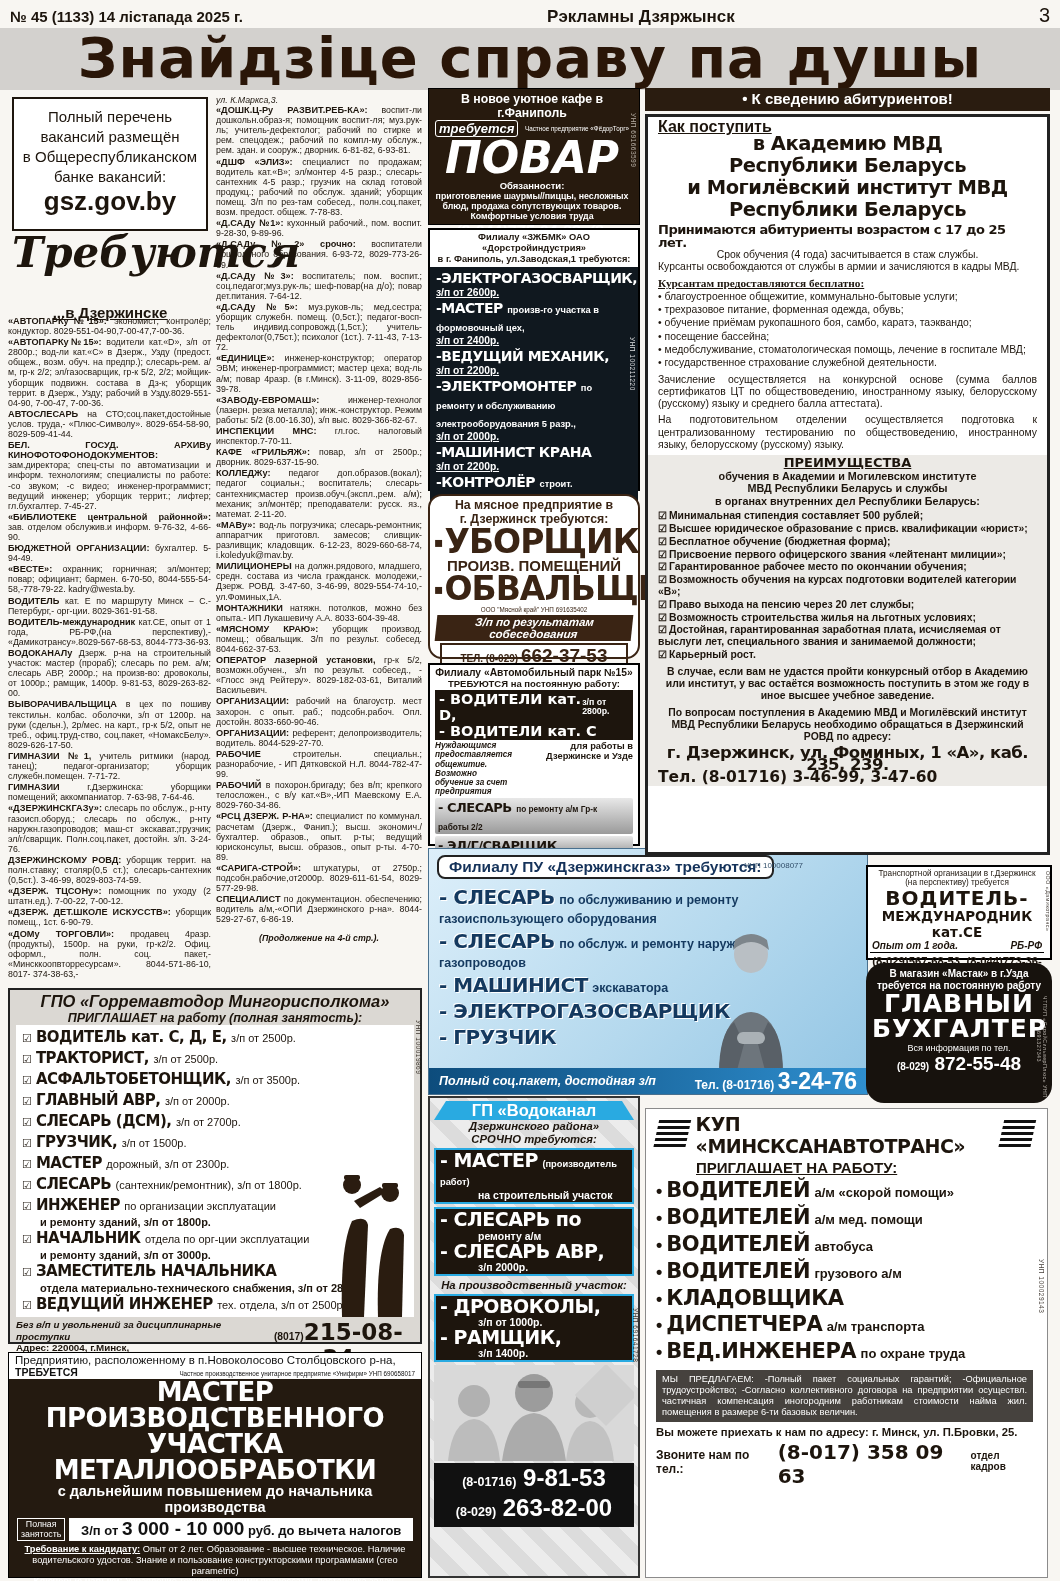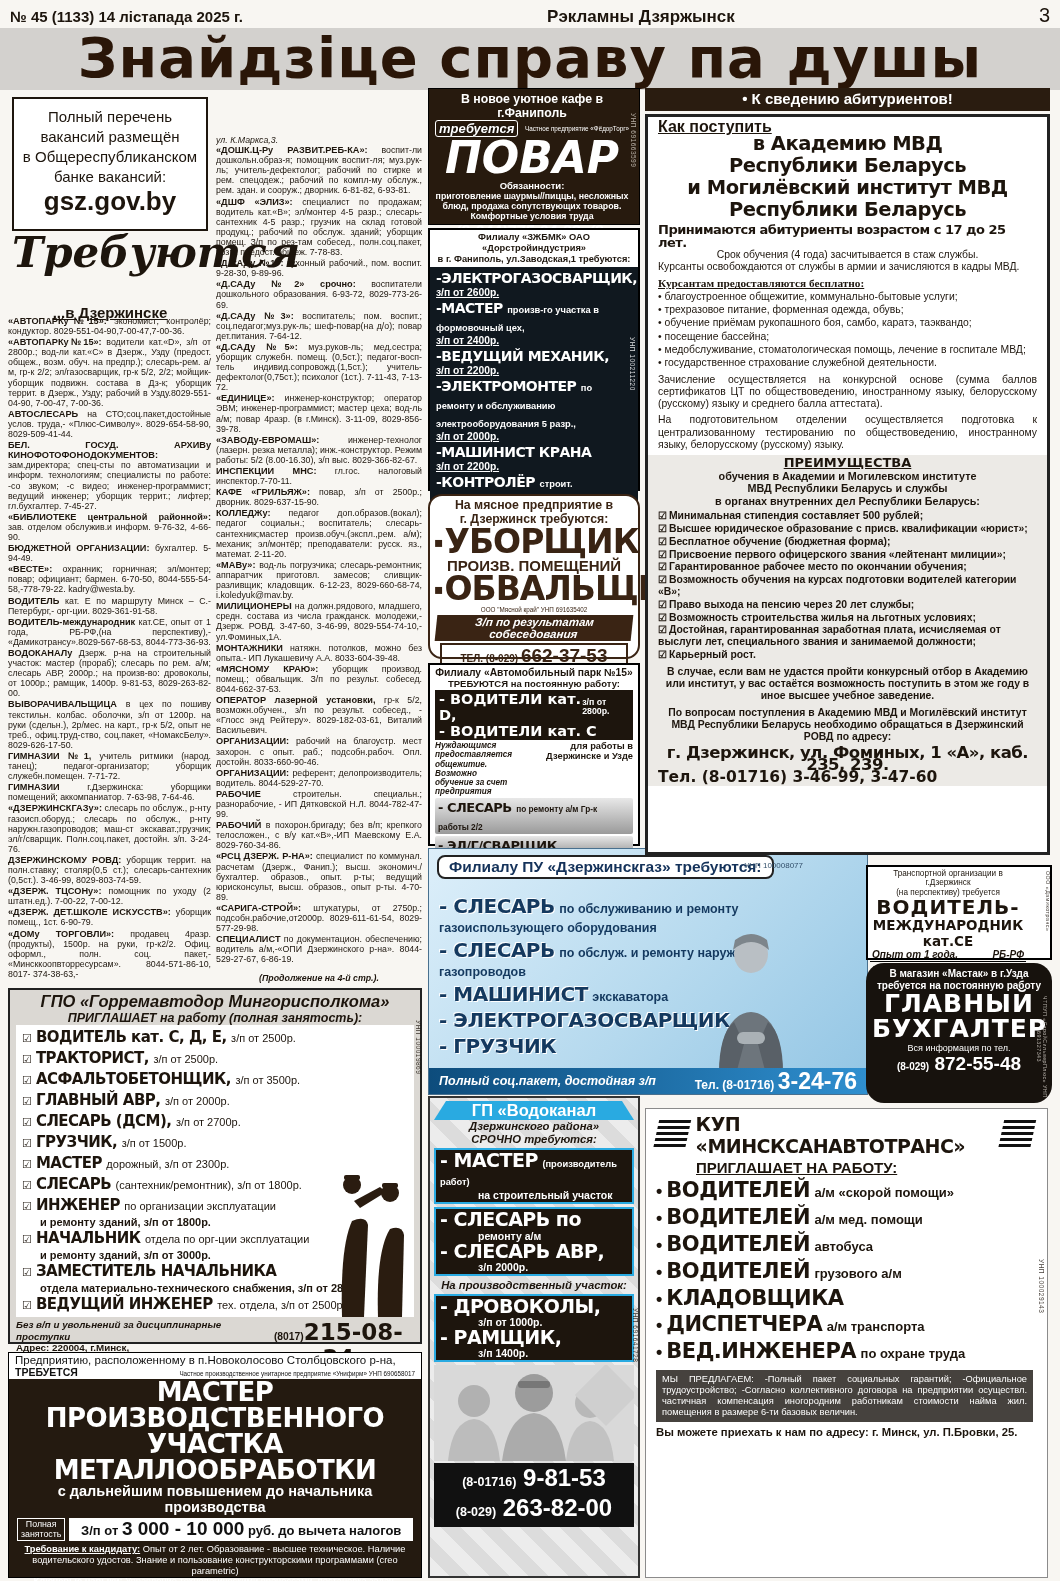--- a/index.html
+++ b/index.html
@@ -17,21 +17,21 @@
           font-family:"DejaVu Sans",sans-serif;transform-origin:top;}
   
   #gszbox{left:12px;top:97px;width:192px;height:122px;border:2px solid #1d150d;background:#fff;
           text-align:center;padding-top:8px;font-size:15px;line-height:20px;}
   #gszbox .url{font-size:26px;font-weight:bold;margin-top:4px;}
   #script{left:12px;top:228px;width:196px;text-align:center;font-family:"DejaVu Serif",serif;
           font-style:italic;font-weight:bold;font-size:42px;}
   #subT{left:12px;top:304px;width:196px;text-align:center;font-weight:bold;font-size:15px;text-decoration:underline;}
   .col{font-size:8.8px;line-height:10.1px;text-align:justify;overflow:hidden;}
   #col1{left:8px;top:316px;width:203px;height:668px;}
-  #col2{left:216px;top:95px;width:206px;height:889px;margin-top:40px;}
+  #col2{left:216px;top:95px;width:206px;height:889px;}
   .entry{margin:0 0 1px 0;}
   .entry b{font-size:9.2px;}
   #col2 .addr{font-style:italic;margin:0;}
   .more{font-style:italic;font-weight:bold;text-align:center;}
   
   .ad{position:absolute;box-sizing:border-box;}
   .vert{position:absolute;writing-mode:vertical-rl;font-size:6.5px;letter-spacing:.5px;opacity:.85;}
   
   #povar{left:428px;top:88px;width:212px;height:137px;background:#271a0e;color:#fff;border:1px solid #000;padding:3px 10px 3px 6px;}
   #povar .h1{font-size:12.3px;font-weight:bold;text-align:center;}
@@ -78,21 +78,21 @@
   .ap-item .t{font-size:13px;font-weight:bold;font-family:"DejaVu Sans",sans-serif;letter-spacing:-.5px;}
   .ap-item .s{font-size:8.3px;font-weight:bold;}
   #ap .unp{font-size:5.8px;text-align:right;}
   #ap .tel{font-size:11.3px;font-weight:bold;text-align:center;}
   
   #gaz{left:428px;top:848px;width:440px;height:247px;border:1px solid #49708e;
        background:linear-gradient(135deg,#ddeffa 0%,#b5d9ee 55%,#92c5e4 100%);color:#14395f;overflow:hidden;}
   #gaz .hband{position:absolute;left:8px;top:6px;background:#fff;border:2px solid #222;border-radius:8px;padding:1px 10px;
        font-size:15.5px;font-weight:bold;color:#14325a;}
   #gaz .unp{position:absolute;right:64px;top:12px;font-size:8px;color:#33506b;}
-  #gaz .list{position:absolute;left:10px;top:34px;width:330px;margin-top:9px;}
+  #gaz .list{position:absolute;left:10px;top:34px;width:330px;}
   .gaz-item{margin:2px 0;}
   .gaz-t{font-size:20px;font-weight:bold;font-family:"DejaVu Sans",sans-serif;letter-spacing:-.5px;
          text-shadow:1px 1px 0 #fff,-1px -1px 0 #fff;}
   .gaz-d{font-size:12.5px;font-weight:bold;}
   #gaz .foot{position:absolute;left:0;right:0;bottom:0;height:26px;background:linear-gradient(90deg,#0d4c7c,#2f8fcf);
        color:#fff;display:flex;align-items:center;justify-content:space-between;padding:0 10px;}
   #gaz .foot .l{font-style:italic;font-weight:bold;font-size:12.5px;}
   #gaz .foot .r{font-weight:bold;font-size:12px;}
   #gaz .foot .r b{font-size:23px;}
   #gaz svg{position:absolute;right:58px;bottom:20px;}
@@ -124,21 +124,21 @@
   #mvd .gray{background:#eceae6;margin:4px -10px 0;padding:2px 10px;}
   #mvd .ahead{font-size:13px;font-weight:bold;text-decoration:underline;text-align:center;font-family:"DejaVu Sans",sans-serif;}
   #mvd .asub{font-size:10.8px;font-weight:bold;text-align:center;line-height:12.5px;}
   #mvd .alist{margin-top:3px;}
   #mvd .alist div{font-weight:bold;margin:1px 0;line-height:11.8px;}
   #mvd .chk{font-size:10px;margin-right:2px;}
   #mvd .note{font-weight:bold;text-align:center;margin-top:5px;line-height:12px;}
   #mvd .addr{font-size:16.5px;font-weight:bold;text-align:center;margin-top:4px;font-family:"DejaVu Sans",sans-serif;letter-spacing:-.5px;}
   #mvd .tel{font-size:15.5px;font-weight:bold;text-align:left;font-family:"DejaVu Sans",sans-serif;}
   
-  #drv{left:866px;top:865px;width:186px;height:95px;border:2px solid #000;background:#fff;text-align:center;padding:2px 24px 2px 2px;}
+  #drv{left:866px;top:865px;width:186px;height:95px;border:2px solid #000;background:#fff;text-align:center;padding:2px 6px 2px 2px;}
   #drv .h{font-size:8.2px;line-height:9.3px;}
   #drv .t1{font-size:20px;font-weight:bold;font-family:"DejaVu Sans",sans-serif;letter-spacing:1px;line-height:20px;}
   #drv .t2{font-size:13.5px;font-weight:bold;font-family:"DejaVu Sans",sans-serif;}
   #drv .exp{display:flex;justify-content:space-between;font-size:10px;font-weight:bold;font-style:italic;border-bottom:1.5px solid #000;padding:0 2px 1px;}
   #drv .tel{font-size:11.3px;font-weight:bold;margin-top:2px;}
   #drv .vert{right:-1px;top:4px;font-size:5.3px;}
   
   #mst{left:866px;top:963px;width:186px;height:140px;background:#17120d;color:#fff;border-radius:18px;text-align:center;padding:5px 6px;}
   #mst .h{font-size:10px;font-weight:bold;line-height:11.5px;}
   #mst .t{font-size:25px;font-weight:bold;font-family:"DejaVu Sans",sans-serif;line-height:25px;letter-spacing:1px;}
@@ -490,20 +490,25 @@
     <div class="mt-item"><span class="bu">•</span><span class="t">ВОДИТЕЛЕЙ</span> <span class="s">а/м «скорой помощи»</span></div>
         <div class="mt-item"><span class="bu">•</span><span class="t">ВОДИТЕЛЕЙ</span> <span class="s">а/м мед. помощи</span></div>
         <div class="mt-item"><span class="bu">•</span><span class="t">ВОДИТЕЛЕЙ</span> <span class="s">автобуса</span></div>
         <div class="mt-item"><span class="bu">•</span><span class="t">ВОДИТЕЛЕЙ</span> <span class="s">грузового а/м</span></div>
         <div class="mt-item"><span class="bu">•</span><span class="t">КЛАДОВЩИКА</span> </div>
         <div class="mt-item"><span class="bu">•</span><span class="t">ДИСПЕТЧЕРА</span> <span class="s">а/м транспорта</span></div>
         <div class="mt-item"><span class="bu">•</span><span class="t">ВЕД.ИНЖЕНЕРА</span> <span class="s">по охране труда</span></div>
       </div>
     <div class="offer">МЫ ПРЕДЛАГАЕМ: -Полный пакет социальных гарантий; -Официальное трудоустройство; -Согласно коллективного договора на предприятии осуществл. частичная компенсация иногородним работникам стоимости найма жил. помещения в размере 6-ти базовых величин.</div>
     <div class="addr">Вы можете приехать к нам по адресу: г. Минск, ул. П.Бровки, 25.</div>
+    <div class="telrow">
+      <span class="pre">Звоните нам по тел.:</span>
+      <span class="tel">(8-017) 358 09 63</span>
+      <span class="dep">отдел кадров</span>
+    </div>
     <div class="vert">УНП 100029143</div>
   </div>
 
   <div class="ad" id="gpo">
     <div class="h1">ГПО «Горремавтодор Мингорисполкома»</div>
     <div class="h2">ПРИГЛАШАЕТ на работу (полная занятость):</div>
     <div class="list">
       <div>
 
       <div class="gpo-item"><span class="chk">☑</span><span class="t">ВОДИТЕЛЬ кат. С, Д, Е,</span> <span class="s">з/п от 2500р.</span></div>

